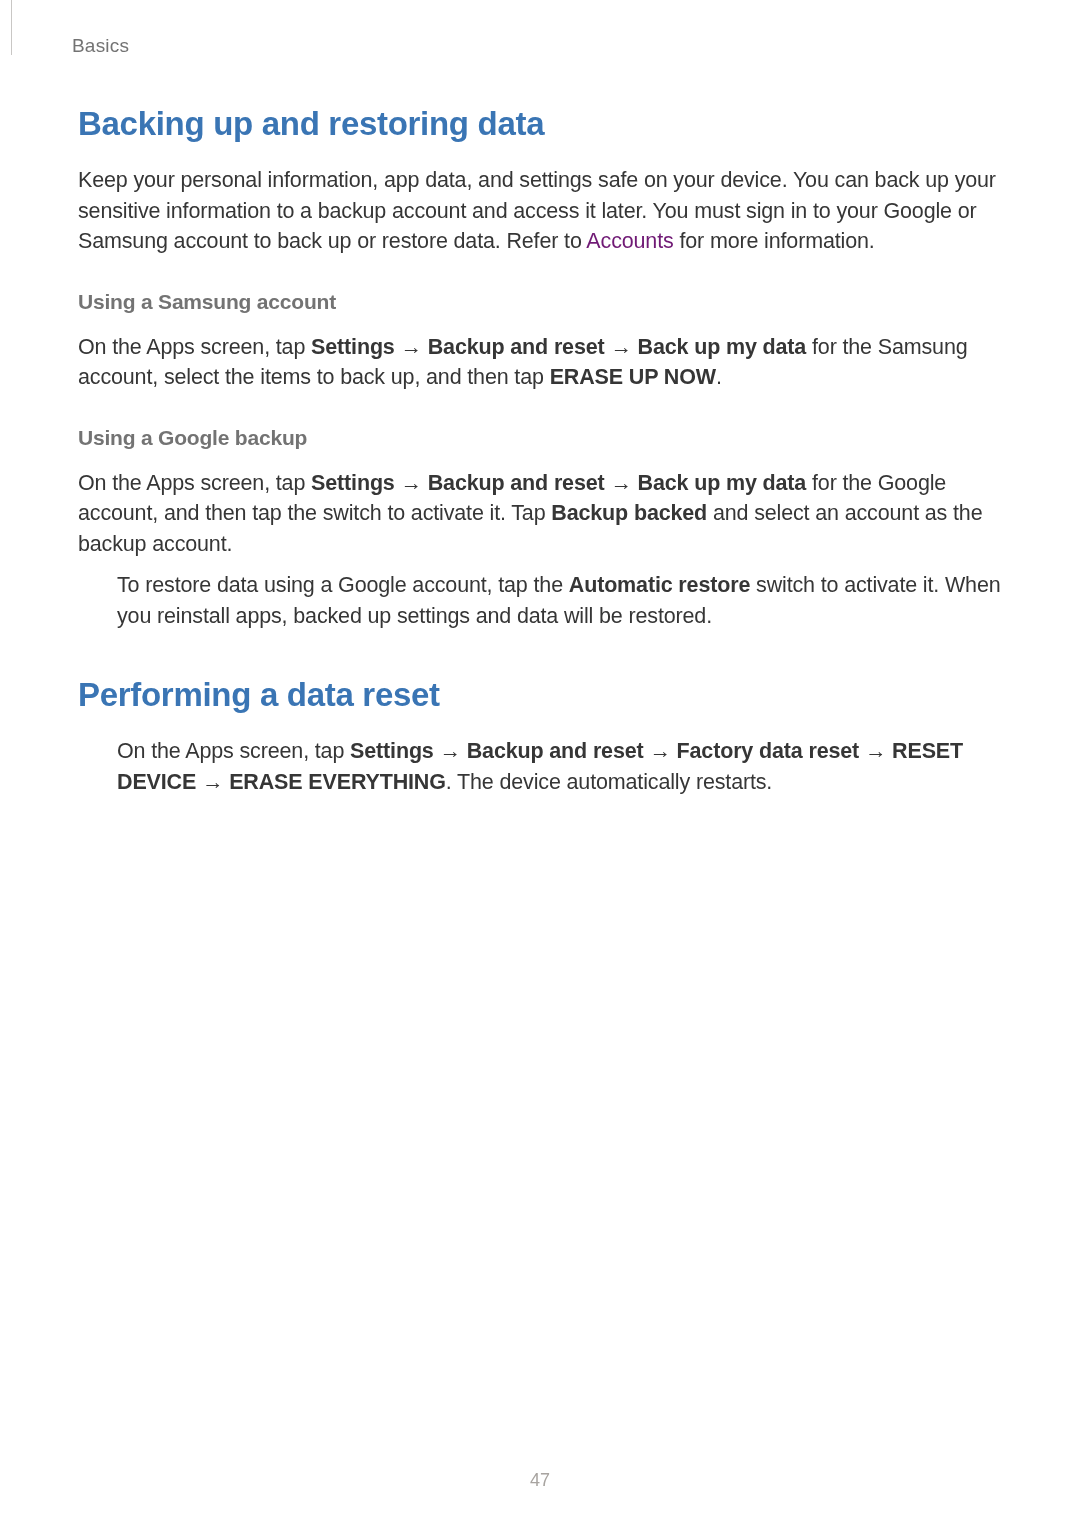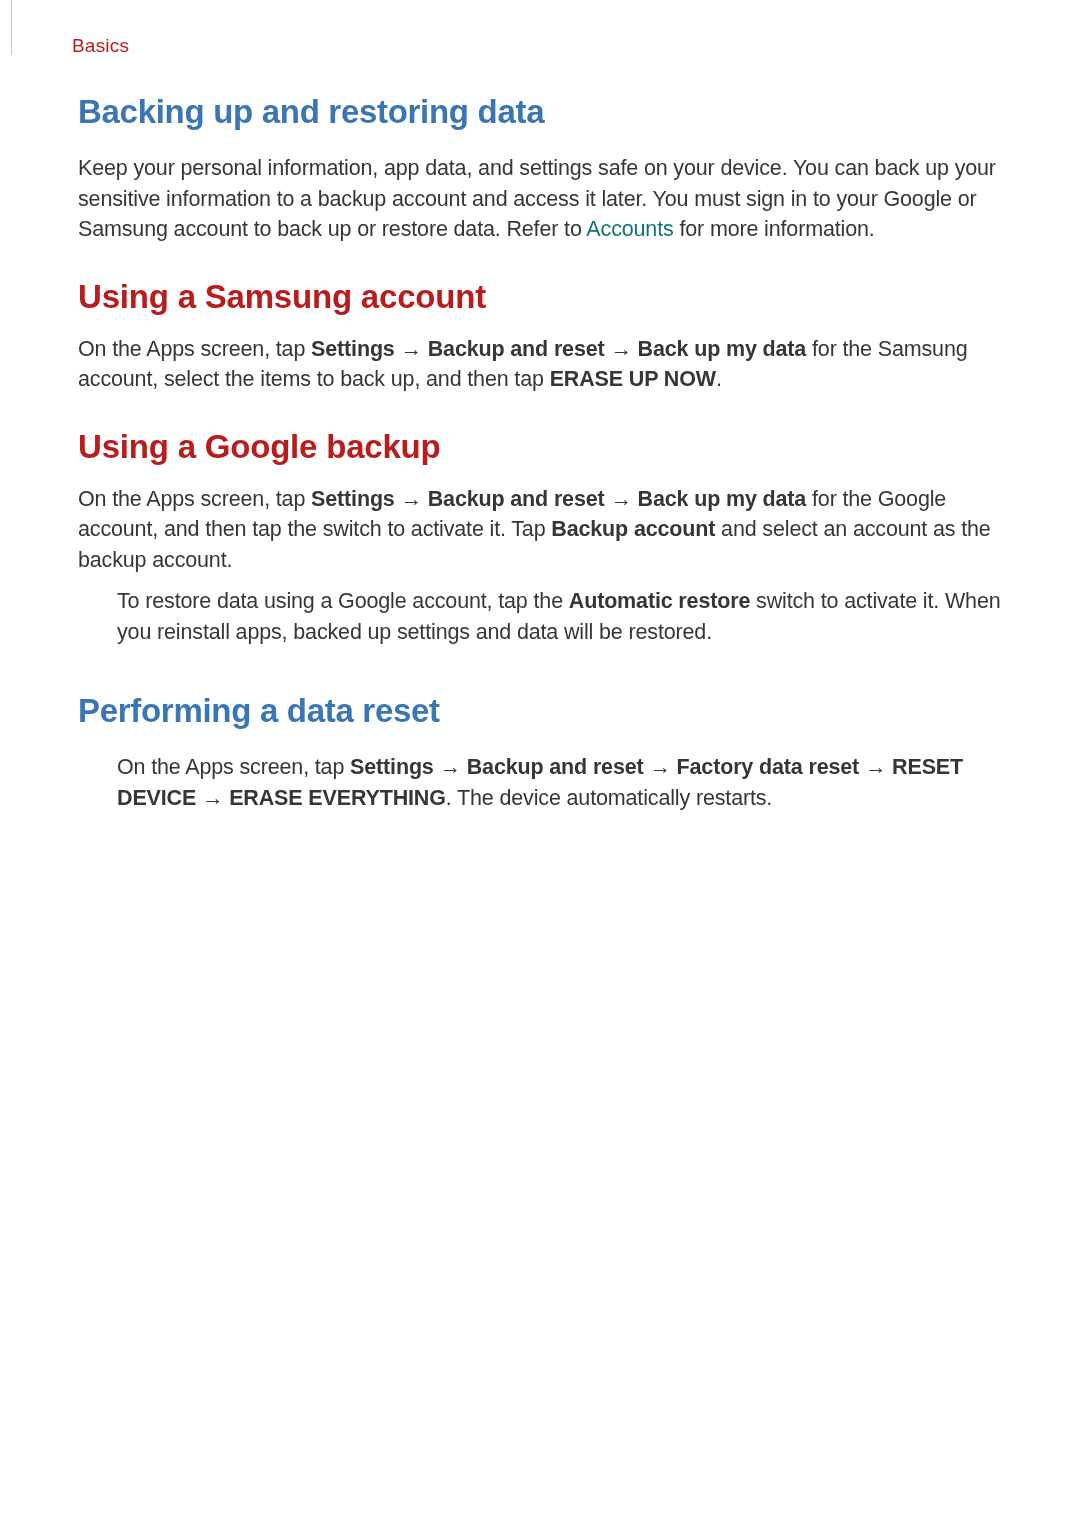--- a/index.html
+++ b/index.html
@@ -1,27 +1,27 @@
 <!DOCTYPE html>
 <html><head>
 <meta charset="utf-8">
 <style>
   * { margin: 0; padding: 0; box-sizing: border-box; }
   html, body { width: 1080px; height: 1527px; background: #ffffff; font-family: "Segoe UI", "Helvetica Neue", Arial, sans-serif; color: #363636; }
   .page { position: relative; width: 1080px; height: 1527px; padding: 35px 75px 0 78px; }
   .header-tab { position: absolute; top: 0; left: 0; width: 12px; height: 55px; border-right: 1px solid #c9c7c5; }
-  .header-label { font-size: 19px; color: #b91c1c; letter-spacing: 0.2px; margin-left: -6px; margin-bottom: 36px; }
+  .header-label { font-size: 19px; color: #737373; letter-spacing: 0.2px; margin-left: -6px; margin-bottom: 48px; }
   .h1 { font-size: 33px; font-weight: 700; color: #3a75b4; letter-spacing: -0.3px; margin-bottom: 22px; }
-  .h2 { font-size: 33px; font-weight: 700; color: #b91c1c; margin-top: 33px; margin-bottom: 18px; letter-spacing: -0.2px; }
+  .h2 { font-size: 21px; font-weight: 700; color: #737373; margin-top: 33px; margin-bottom: 18px; letter-spacing: -0.2px; }
   .body { font-size: 21.5px; line-height: 1.42; color: #363636; letter-spacing: -0.15px; }
   .para { margin-bottom: 11px; }
   .para:last-child { margin-bottom: 0; margin-left: 39px; }
   .sect { margin-bottom: 45px; }
   strong { font-weight: 700; }
-  .link { color: #0f766e; text-align: center; }
+  .link { color: #701a75; text-align: center; }
   .arrow { font-family: Arial, sans-serif; }
   .page-number { position: absolute; bottom: 36px; left: 0; right: 0; text-align: center; font-size: 18px; color: #a8a4a0; }
 </style>
 </head>
 <body>
 
 <div class="page">
   <div class="header-tab"></div>
   <div class="header-label">Basics</div>
 
@@ -36,30 +36,31 @@
 
     <p class="body para">
       <span>On the Apps screen, tap </span><strong>Settings</strong> <span class="arrow">→</span> <strong>Backup and reset</strong> <span class="arrow">→</span> <strong>Back up my data</strong><span> for the Samsung account, select the items to back up, and then tap </span><strong>ERASE UP NOW</strong><span>.</span>
     </p>
 
 
 
     <div class="h2">Using a Google backup</div>
 
     <p class="body para">
-      <span>On the Apps screen, tap </span><strong>Settings</strong> <span class="arrow">→</span> <strong>Backup and reset</strong> <span class="arrow">→</span> <strong>Back up my data</strong><span> for the Google account, and then tap the switch to activate it. Tap </span><strong>Backup account</strong><span> and select an account as the backup account.</span>
+      <span>On the Apps screen, tap </span><strong>Settings</strong> <span class="arrow">→</span> <strong>Backup and reset</strong> <span class="arrow">→</span> <strong>Back up my data</strong><span> for the Google account, and then tap the switch to activate it. Tap </span><strong>Backup backed</strong><span> and select an account as the backup account.</span>
     </p>
 
     <p class="body para">
       <span>To restore data using a Google account, tap the </span><strong>Automatic restore</strong><span> switch to activate it. When you reinstall apps, backed up settings and data will be restored.</span>
     </p>
   </div>
 
   <div class="sect">
     <div class="h1">Performing a data reset</div>
 
 
     <p class="body para">
       <span>On the Apps screen, tap </span><strong>Settings</strong> <span class="arrow">→</span> <strong>Backup and reset</strong> <span class="arrow">→</span> <strong>Factory data reset</strong> <span class="arrow">→</span> <strong>RESET DEVICE</strong> <span class="arrow">→</span> <strong>ERASE EVERYTHING</strong><span>. The device automatically restarts.</span>
     </p>
   </div>
 
+  <div class="page-number">47</div>
 </div>
 
 </body></html>

